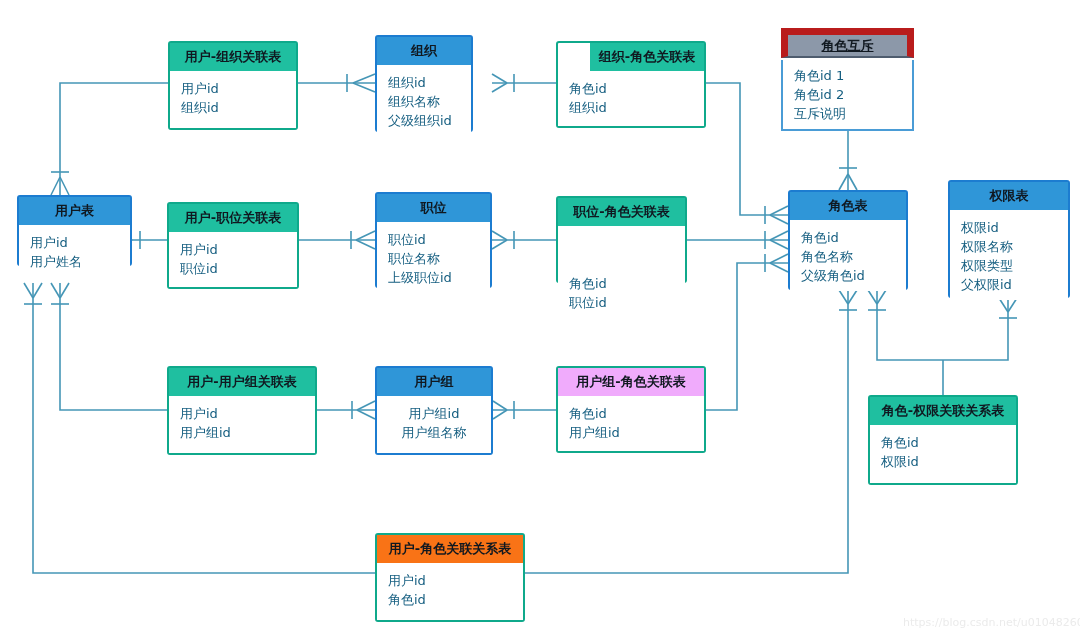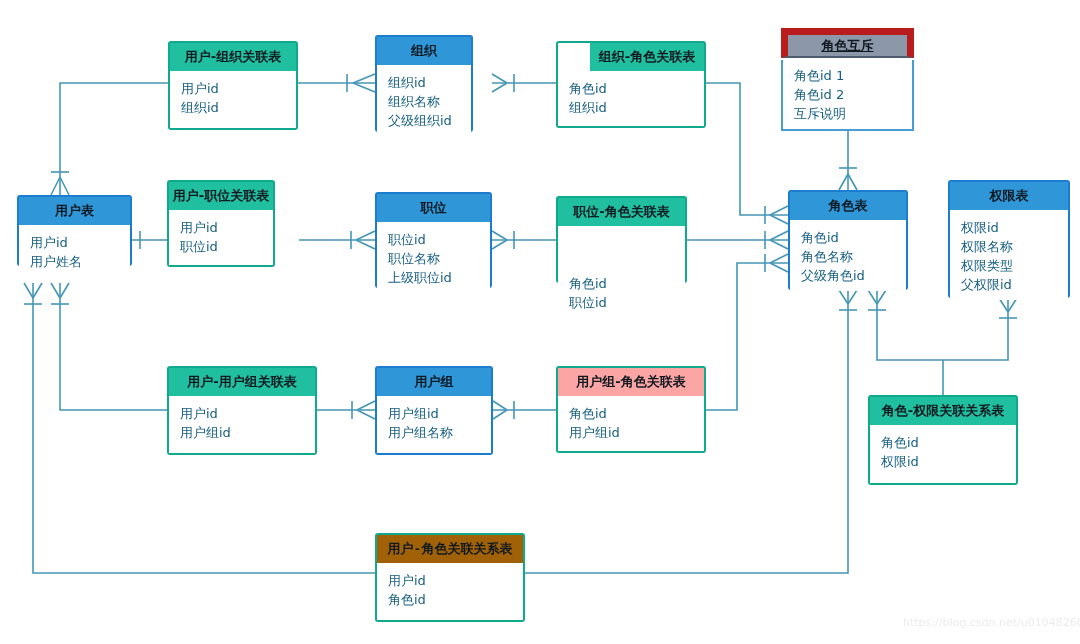--- a/index.html
+++ b/index.html
@@ -175,21 +175,21 @@
           <div>互斥说明</div>
         </div>
       </div>
       <div class="entity blue" style="left: 17px; top: 195px; width: 115px; height: 71px; border-color: rgb(28, 124, 208);">
         <div class="hdr" style="background: rgb(47, 150, 216);">用户表</div>
         <div class="body">
           <div>用户id</div>
           <div>用户姓名</div>
         </div>
       </div>
-      <div class="entity green" style="left: 167px; top: 180px; width: 108px; height: 87px; border-color: rgb(15, 169, 139);">
+      <div class="entity green" style="left: 167px; top: 202px; width: 132px; height: 87px; border-color: rgb(15, 169, 139);">
         <div class="hdr" style="background: rgb(31, 191, 160);">用户-职位关联表</div>
         <div class="body">
           <div>用户id</div>
           <div>职位id</div>
         </div>
       </div>
       <div class="entity blue" style="left: 375px; top: 192px; width: 117px; height: 96px; border-color: rgb(28, 124, 208);">
         <div class="hdr" style="background: rgb(47, 150, 216);">职位</div>
         <div class="body">
           <div>职位id</div>
@@ -221,43 +221,43 @@
           <div>父权限id</div>
         </div>
       </div>
       <div class="entity green" style="left: 167px; top: 366px; width: 150px; height: 89px; border-color: rgb(15, 169, 139);">
         <div class="hdr" style="background: rgb(31, 191, 160);">用户-用户组关联表</div>
         <div class="body">
           <div>用户id</div>
           <div>用户组id</div>
         </div>
       </div>
-      <div class="entity blue" style="left: 375px; top: 366px; width: 118px; height: 89px; border-color: rgb(28, 124, 208);">
+      <div class="entity blue" style="left: 375px; top: 366px; width: 118px; height: 89px; border-color: rgb(28, 124, 208); text-align: center;">
         <div class="hdr" style="background: rgb(47, 150, 216);">用户组</div>
         <div class="body">
           <div>用户组id</div>
           <div>用户组名称</div>
         </div>
       </div>
       <div class="entity green" style="left: 556px; top: 366px; width: 150px; height: 87px; border-color: rgb(15, 169, 139);">
-        <div class="hdr" style="background: #fca5a5;">用户组-角色关联表</div>
+        <div class="hdr" style="background: #f0abfc;">用户组-角色关联表</div>
         <div class="body">
           <div>角色id</div>
           <div>用户组id</div>
         </div>
       </div>
       <div class="entity green" style="left: 868px; top: 395px; width: 150px; height: 90px; border-color: rgb(15, 169, 139);">
         <div class="hdr" style="background: rgb(31, 191, 160);">角色-权限关联关系表</div>
         <div class="body">
           <div>角色id</div>
           <div>权限id</div>
         </div>
       </div>
       <div class="entity green" style="left: 375px; top: 533px; width: 150px; height: 89px; border-color: rgb(15, 169, 139);">
-        <div class="hdr" style="background: #a16207; font-family: Liberation Mono, monospace;">用户-角色关联关系表</div>
+        <div class="hdr" style="background: #f97316;">用户-角色关联关系表</div>
         <div class="body">
           <div>用户id</div>
           <div>角色id</div>
         </div>
       </div>
     </div>
   <div id="watermark">https://blog.csdn.net/u010482601</div>
 </div>
 
 </body></html>

